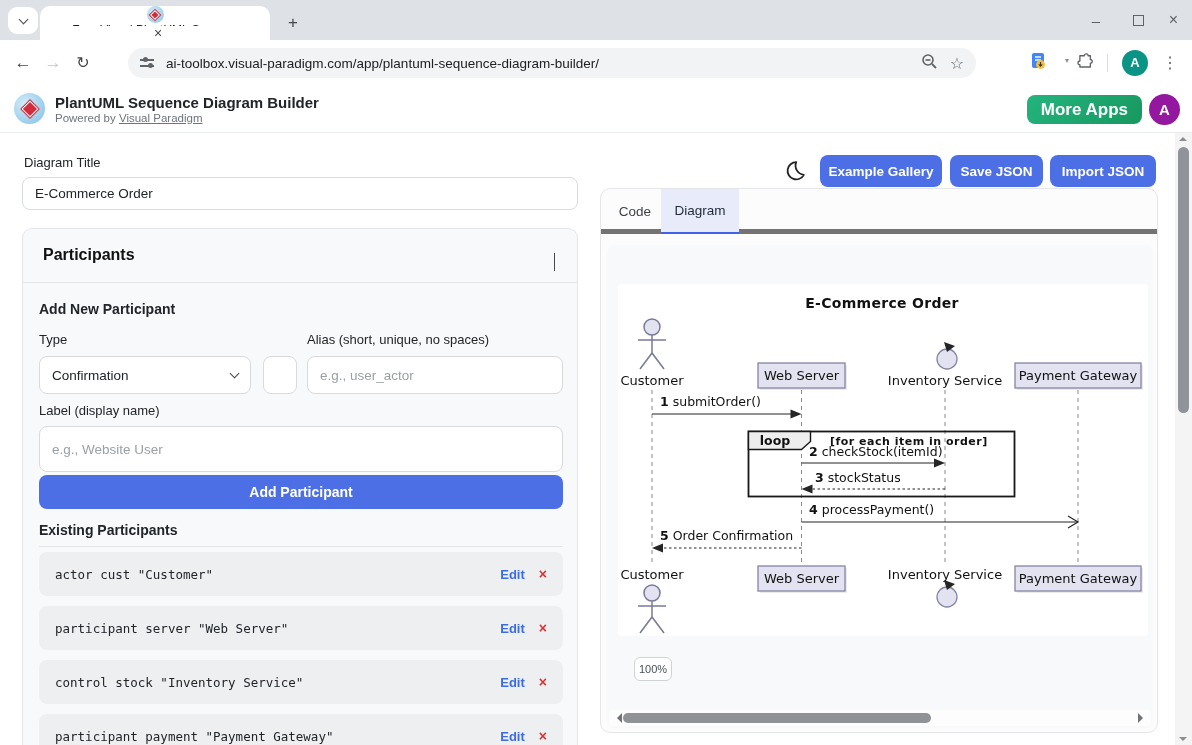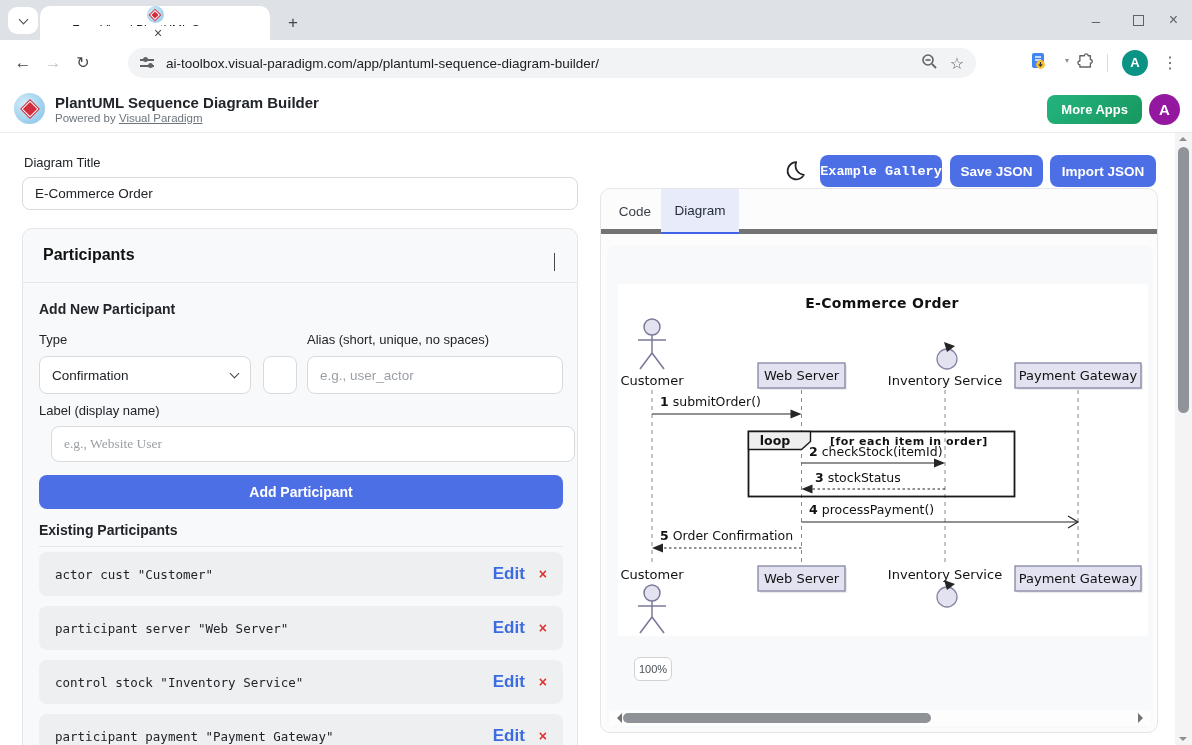--- a/index.html
+++ b/index.html
@@ -43,21 +43,21 @@
   .bubble::after { content:""; position:absolute; left:4px; bottom:-4px; border:4px solid transparent; border-top-color:#8a8f94; border-left-width:2px; border-right-width:2px; }
 
   
   .appheader { height:48px; background:#fff; border-bottom:1px solid #e9ecef; position:relative; display:flex; align-items:center; padding-left:14px; }
   .vplogo { width:31px; height:31px; border-radius:50%; background:radial-gradient(circle at 35% 35%,#d4ecf8,#7fc0e6); position:relative; }
   .vplogo i { width:12px; height:12px; }
   .apptitles { margin-left:10px; }
   .apptitle { font-size:15px; font-weight:bold; color:#212529; }
   .powered { font-size:11.5px; color:#6c757d; margin-top:1px; }
   .powered a { color:#6c757d; text-decoration:underline; }
-  .moreapps { position:absolute; right:50px; top:10px; height:29px; padding:0 14px; border:none; border-radius:8px; background:linear-gradient(135deg,#24b47e,#17985f); color:#fff; font-size:13px; font-weight:bold; font-family:inherit; }
+  .moreapps { position:absolute; right:50px; top:10px; height:29px; padding:0 14px; border:none; border-radius:8px; background:linear-gradient(135deg,#24b47e,#17985f); color:#fff; font-size:17px; font-weight:bold; font-family:inherit; }
   .avatar-lg { position:absolute; right:12px; top:9px; width:31px; height:31px; border-radius:50%; background:#93189f; color:#fff; font-weight:bold; font-size:15px; display:flex; align-items:center; justify-content:center; }
 
   
   .main { position:relative; height:612px; background:#fff; }
   .abs { position:absolute; }
   .fieldlabel { font-size:13px; color:#212529; }
   .textinput { width:100%; height:100%; border:1px solid #d8dbde; border-radius:8px; background:#fff; font-size:13.5px; color:#212529; padding:0 12px; font-family:inherit; }
   .textinput::placeholder { color:#9aa0a6; }
 
   .card { border:1px solid #e4e6e9; border-radius:10px; background:#f8f9fa; }
@@ -65,21 +65,21 @@
   .pcard-header { position:absolute; left:0; top:0; width:100%; height:54px; border-bottom:1px solid #e4e6e9; }
   .pcard-title { position:absolute; left:20px; top:17px; font-size:16px; font-weight:bold; color:#111; }
   .collapse { position:absolute; right:22px; top:24px; }
   .subhead { font-size:14px; font-weight:bold; color:#212529; }
   .selectbox { width:100%; height:100%; border:1px solid #d8dbde; border-radius:8px; background:#fff; display:flex; align-items:center; padding:0 12px; font-size:13.5px; color:#212529; position:relative; }
   .selectbox .chev { position:absolute; right:12px; }
   .btn-blue { border:none; border-radius:8px; background:#4d6fe6; color:#fff; font-weight:bold; font-family:inherit; }
   .divider { border-bottom:1px solid #e4e6e9; }
   .prow { position:absolute; left:16px; width:524px; height:44px; background:#edeff1; border-radius:8px; display:flex; align-items:center; padding:0 16px; }
   .pcode { font-family:"DejaVu Sans Mono",monospace; font-size:12.5px; color:#212529; }
-  .editlink { margin-left:auto; font-size:17px; font-weight:bold; color:#3d6be0; }
+  .editlink { margin-left:auto; font-size:13px; font-weight:bold; color:#3d6be0; }
   .del { margin-left:14px; color:#e03131; font-weight:bold; font-size:14px; }
 
   
   .toolbtn { height:32px; border:none; border-radius:8px; background:#4d6fe6; color:#fff; font-size:13.5px; font-weight:bold; font-family:inherit; }
   .dcard { left:600px; top:55px; width:558px; height:545px; background:#fcfcfd; }
   .tabbar { position:absolute; left:0; top:0; width:100%; height:45px; border-bottom:5px solid #737373; border-radius:10px 10px 0 0; }
   .tabitem { position:absolute; top:0; height:45px; display:flex; align-items:center; justify-content:center; font-size:13.5px; color:#3b3f46; }
   .tabitem.active { background:#e8ebfa; color:#1f2937; border-bottom:2px solid #3f62e8; }
   .grayPanel { position:absolute; left:6px; top:56px; width:546px; height:483px; background:#f8f9fa; border-radius:8px; }
   .canvas { position:absolute; left:11px; top:39px; width:530px; height:352px; background:#fff; border-radius:3px; }
@@ -213,21 +213,21 @@
       </div>
     </div>
     <div class="abs" style="left:240px; top:127px; width:34px; height:38px;">
       <div class="selectbox"></div>
     </div>
     <div class="abs" style="left:284px; top:127px; width:256px; height:38px;">
       <input class="textinput" placeholder="e.g., user_actor" style="">
     </div>
 
     <div class="abs fieldlabel" style="left:16px; top:174px;">Label (display name)</div>
-    <div class="abs" style="left:28px; top:197px; width:524px; height:36px;font-family:Liberation Serif, serif;">
+    <div class="abs" style="left:16px; top:197px; width:524px; height:46px;">
       <input class="textinput" placeholder="e.g., Website User" style="">
     </div>
 
     <button class="abs btn-blue" style="left:16px; top:246px; width:524px; height:34px; font-size:14px;text-align:center;">Add Participant</button>
 
     <div class="abs subhead" style="left:16px; top:293px;">Existing Participants</div>
     <div class="abs divider" style="left:16px; top:317px; width:524px;"></div>
 
     <div class="prow" style="top:323px;">
       <span class="pcode">actor cust "Customer"</span>
@@ -249,21 +249,21 @@
       <span class="editlink">Edit</span>
       <span class="del">×</span>
     </div>
   </div>
 
   <div class="abs" style="left:783px; top:26px;">
     <svg width="24" height="24" viewBox="0 0 24 24">
         <path d="M13.2 3.2a8.6 8.6 0 1 0 7.6 12.6A9.2 9.2 0 0 1 13.2 3.2z" fill="none" stroke="#1f2329" stroke-width="1.8" stroke-linejoin="round"></path>
       </svg>
   </div>
-  <button class="abs toolbtn" style="left:820px; top:22px; width:122px;font-family:Liberation Mono, monospace;">Example Gallery</button>
+  <button class="abs toolbtn" style="left:820px; top:22px; width:122px;">Example Gallery</button>
   <button class="abs toolbtn" style="left:950px; top:22px; width:93px;">Save JSON</button>
   <button class="abs toolbtn" style="left:1050px; top:22px; width:106px;">Import JSON</button>
 
   <div class="abs card dcard">
     <div class="tabbar">
       <div class="tabitem" style="left:8px; width:52px;">Code</div>
       <div class="tabitem active" style="left:60px; width:78px;">Diagram</div>
     </div>
 
     <div class="grayPanel">

